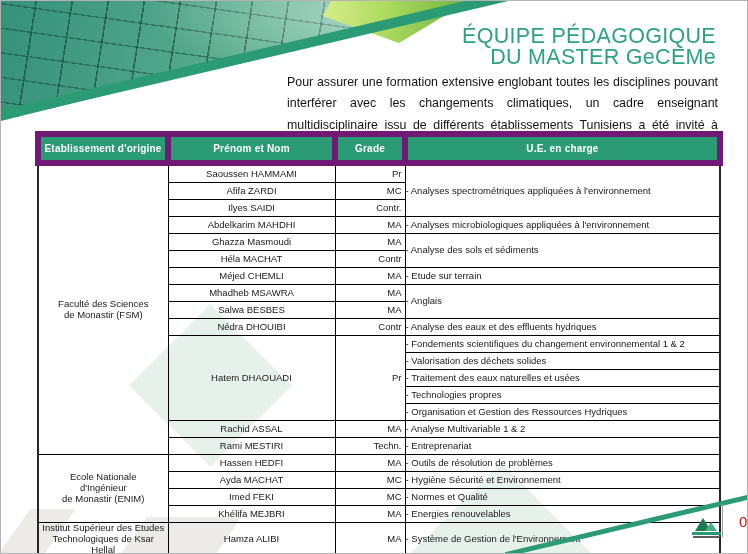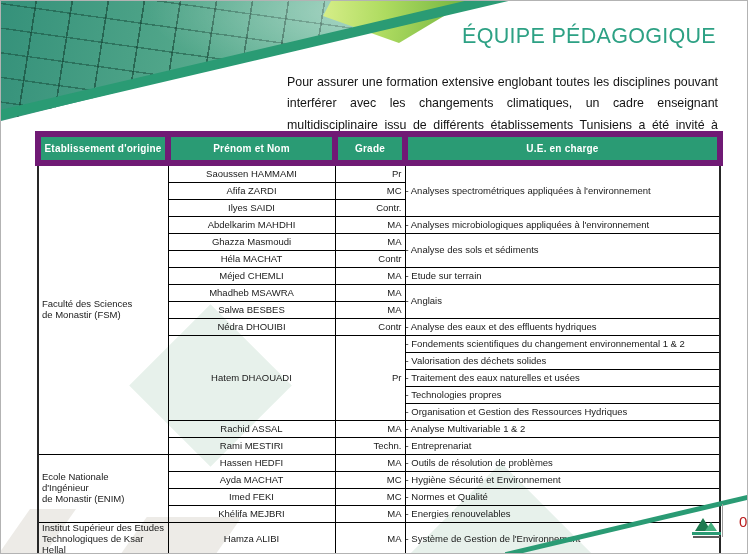--- a/index.html
+++ b/index.html
@@ -48,21 +48,21 @@
     border-collapse:collapse; table-layout:fixed; border:2px solid #262626;
   }
   .staff-table th {
     background:var(--accent); color:#ffffff; font-size:10px; font-weight:700;
     height:23px; border:6px solid #701a75; padding:0 2px; letter-spacing:0.2px;
   }
   .staff-table td {
     border:1px solid #000000; font-size:9.5px; color:#191919;
     height:16px; padding:0 3px; background:transparent; line-height:1.15;
   }
-  td.estab-cell { text-align:left; white-space:pre-line; }
+  td.estab-cell { text-align:center; white-space:pre-line; }
   td.name-cell  { text-align:center; }
   td.grade-cell { text-align:right; }
   td.ue-cell    { text-align:left; padding-left:0; }
   .staff-table tbody tr:last-child td { height:25px; }
   
   .footer-stripe {
     position:absolute; left:505px; top:551px; width:270px; height:5px; z-index:6;
     background:var(--accent); transform:rotate(-13.3deg); transform-origin:0 100%;
   }
   .brand-logo { position:absolute; left:691px; top:516px; width:30px; height:23px; z-index:7; }
@@ -84,20 +84,21 @@
   <div class="wm wm-diamond-2"></div>
   <div class="wm wm-gray-1"></div>
   <div class="wm wm-gray-2"></div>
 
   <div class="hero-photo"></div>
   <div class="hero-leaves"></div>
   <div class="hero-stripe"></div>
 
   <div class="title">
     <div>ÉQUIPE PÉDAGOGIQUE</div>
+    <div>DU MASTER GeCEMe</div>
   </div>
   <div class="intro">Pour assurer une formation extensive englobant toutes les disciplines pouvant interférer avec les changements climatiques, un cadre enseignant multidisciplinaire issu de différents établissements Tunisiens a été invité à assurer cette formation.</div>
 
   <table class="staff-table">
     <colgroup>
       <col style="width:130px">
         <col style="width:167px">
         <col style="width:70px">
         <col style="width:315px">
     </colgroup>

